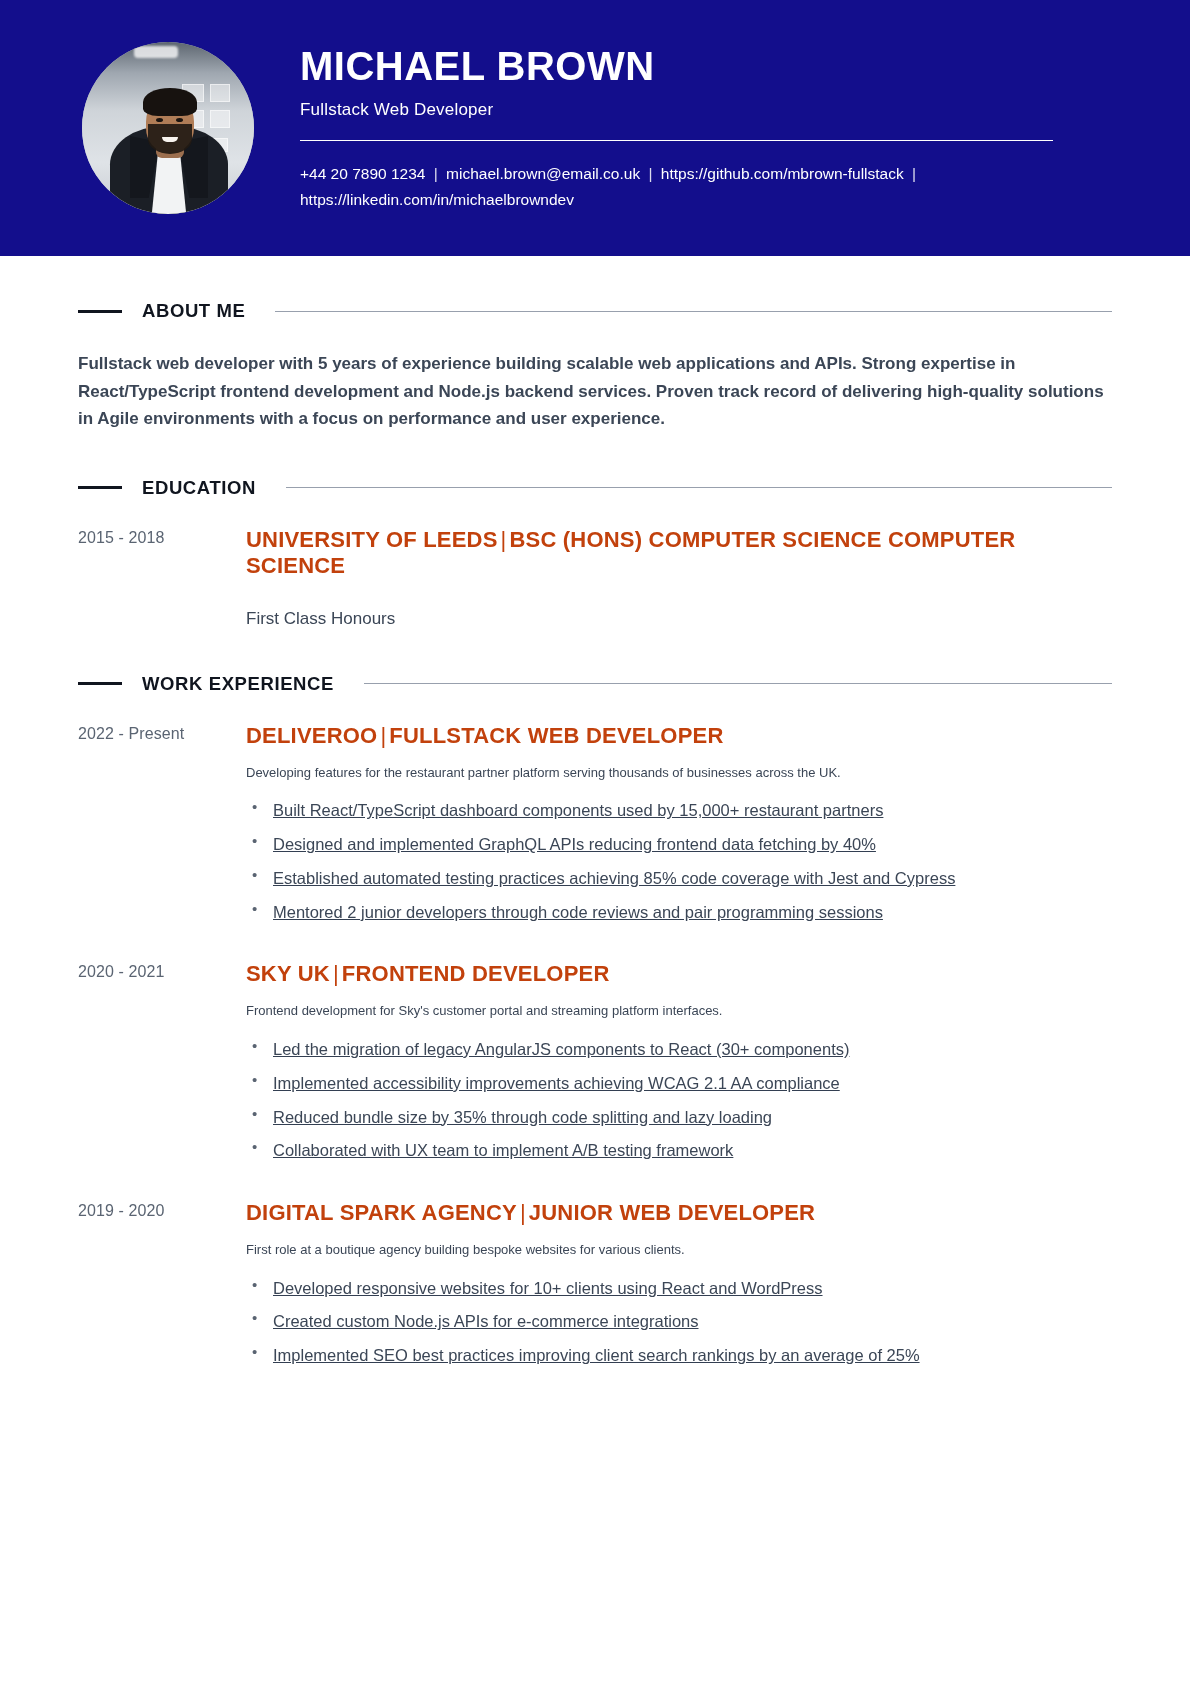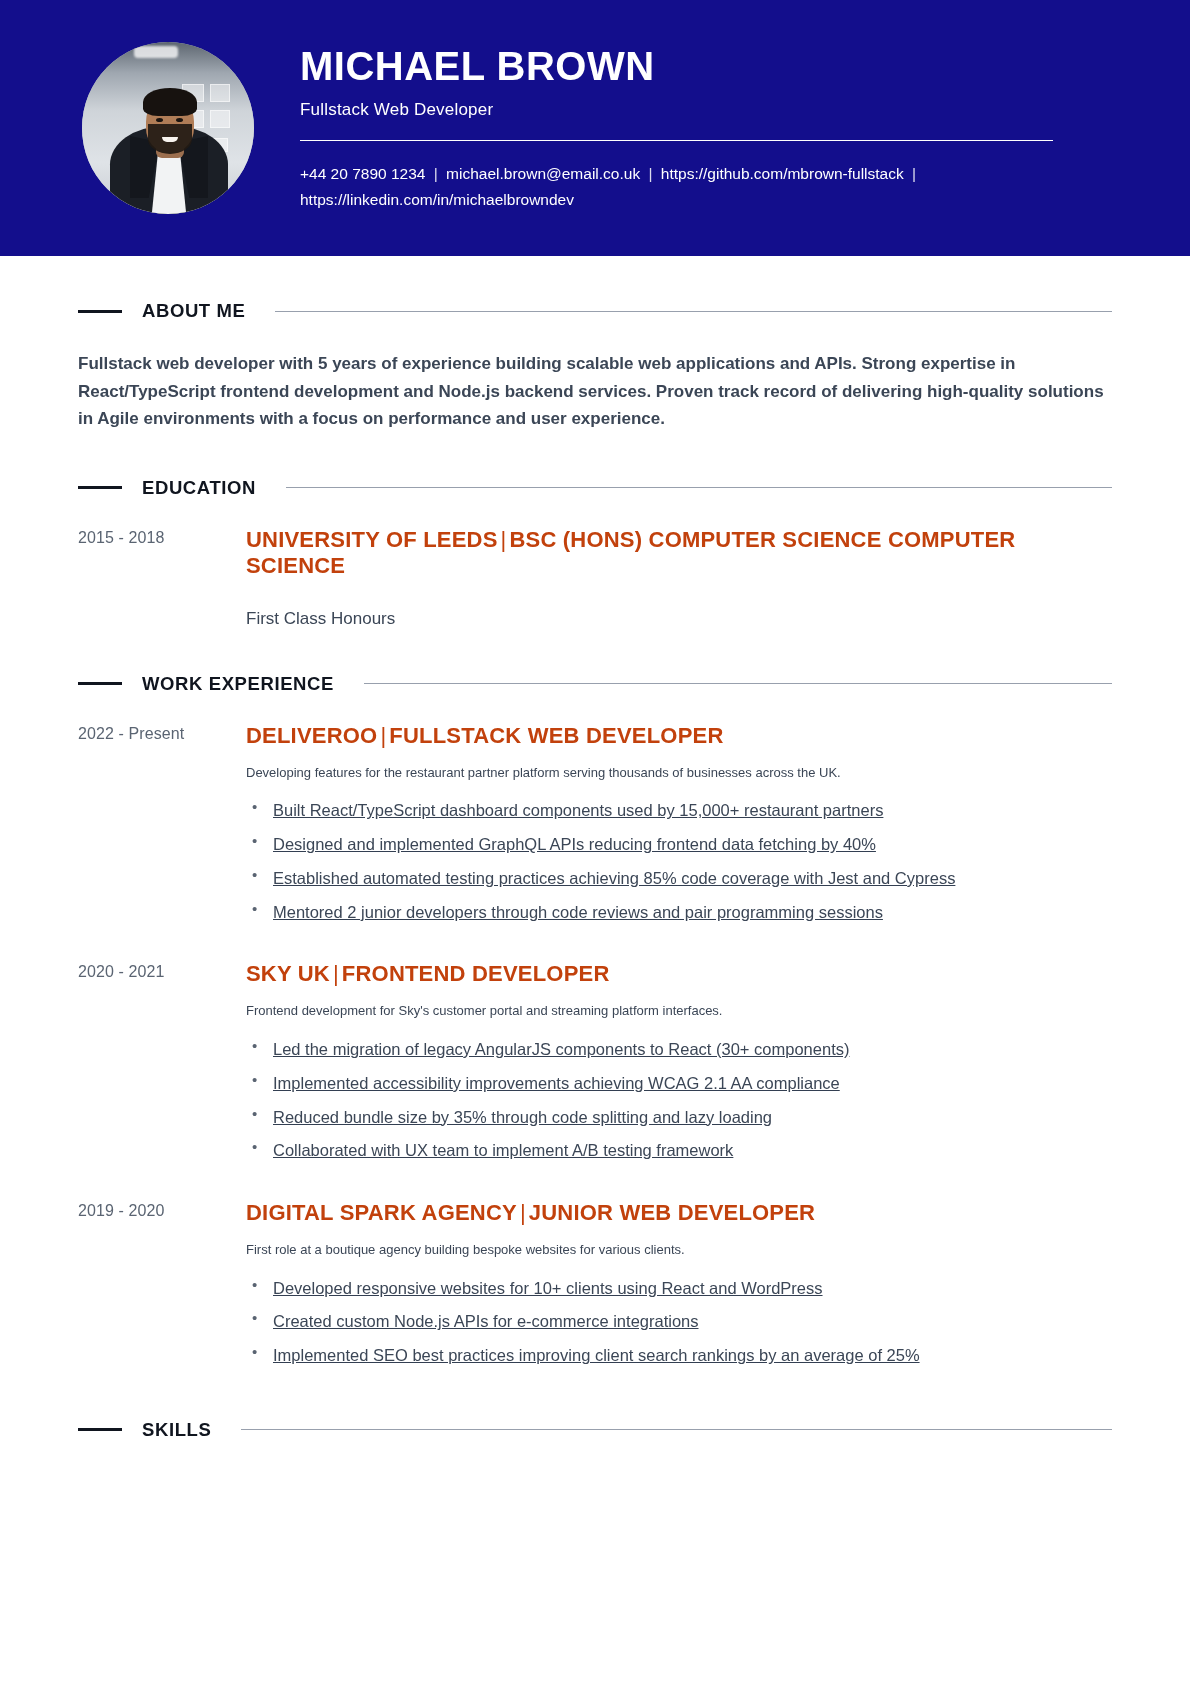--- a/index.html
+++ b/index.html
@@ -365,22 +365,15 @@
           <div class="entry-sub">First role at a boutique agency building bespoke websites for various clients.</div>
           <ul class="bullets">
             <li>Developed responsive websites for 10+ clients using React and WordPress</li>
             <li>Created custom Node.js APIs for e-commerce integrations</li>
             <li>Implemented SEO best practices improving client search rankings by an average of 25%</li>
           </ul>
         </div>
       </div>
     </div>
 
-    <div class="section skills-section">
-      <div class="section-head">
-        <div class="head-dash"></div>
-        <div class="section-title">SKILLS</div>
-        <div class="head-line"></div>
-      </div>
-    </div>
 
   </div>
 </div>
 
 </body></html>

